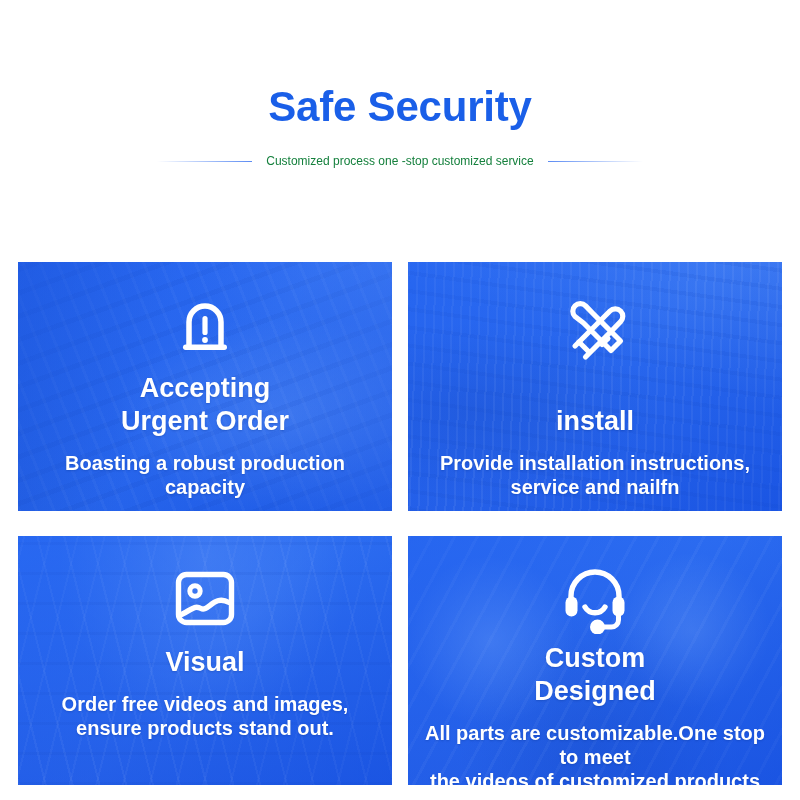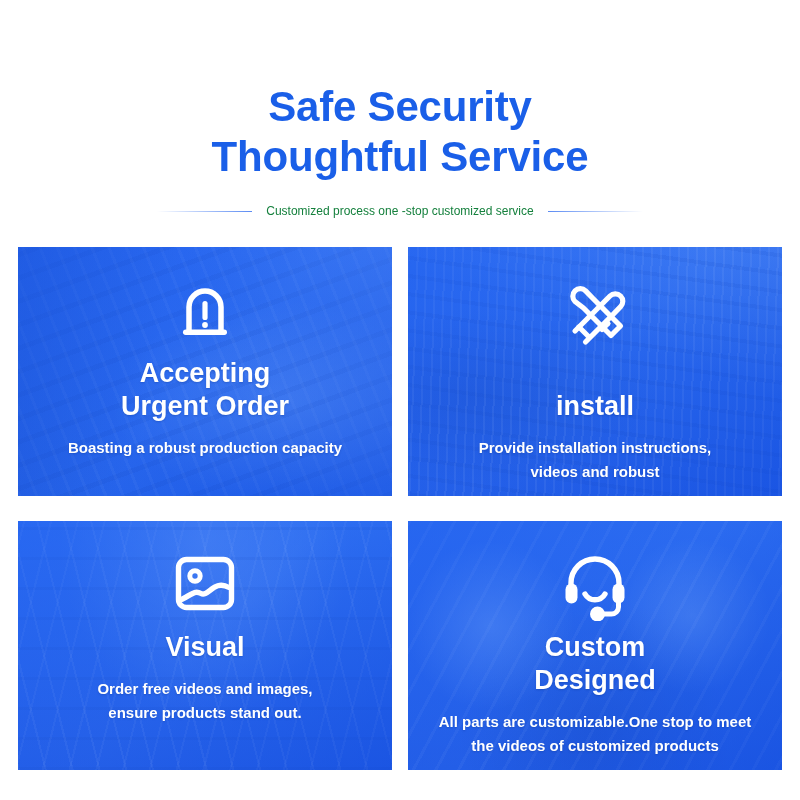--- a/index.html
+++ b/index.html
@@ -35,21 +35,21 @@
   .subline.right{ background:linear-gradient(to left, rgba(91,139,243,0) 0%, #5B8BF3 100%); }
   .subtitle{
     color:#15803d;
     font-size:12px;
     white-space:nowrap;
   }
 
   
   .grid{
     position:absolute;
-    left:18px; top:247px;
+    left:18px; top:262px;
     width:764px; height:411px;
     display:grid;
     grid-template-columns:374px 374px;
     grid-template-rows:249px 249px;
     column-gap:16px;
     row-gap:25px;
   }
 
   .card{
     position:relative;
@@ -80,21 +80,21 @@
   .card-title{
     margin-top:8px;
     font-size:27px;
     font-weight:bold;
     line-height:33px;
     color:#ffffff;
     text-shadow:0 1px 2px rgba(0,40,120,.25);
   }
   .card-body{
     margin-top:13px;
-    font-size:15px;
+    font-size:20px;
     font-weight:bold;
     line-height:24px;
     color:#ffffff;
     text-shadow:0 1px 2px rgba(0,40,120,.25);
     padding:0 14px;
   }
 
   
   .photo.p1{
     background-image:
@@ -131,21 +131,20 @@
   }
 </style>
 </head>
 <body>
 
 <div class="page">
 
   <div class="header">
     <h1 class="headline">
       <span>Safe Security</span>
-      <span class="l2">Thoughtful Service</span>
     </h1>
 
     <div class="subrow">
       <span class="subline left"></span>
       <span class="subtitle">Customized process one -stop customized service</span>
       <span class="subline right"></span>
     </div>
   </div>
 
   <div class="grid">
@@ -189,21 +188,21 @@
               <path d="M50 49.5 L44 55.5"></path>
             </g>
           </svg>
         </div>
         <div class="card-title">
           <br>
           <span>install</span>
         </div>
         <div class="card-body">
           <span>Provide installation instructions,</span><br>
-          <span>videos and robust</span>
+          <span>service and nailfn</span>
         </div>
       </div>
     </div>
 
     <div class="card">
       <div class="photo p3"></div>
       <div class="tint"></div>
       <div class="inner">
         <div class="icon-wrap">
           <svg width="74" height="64" viewBox="0 0 74 64" fill="none">

